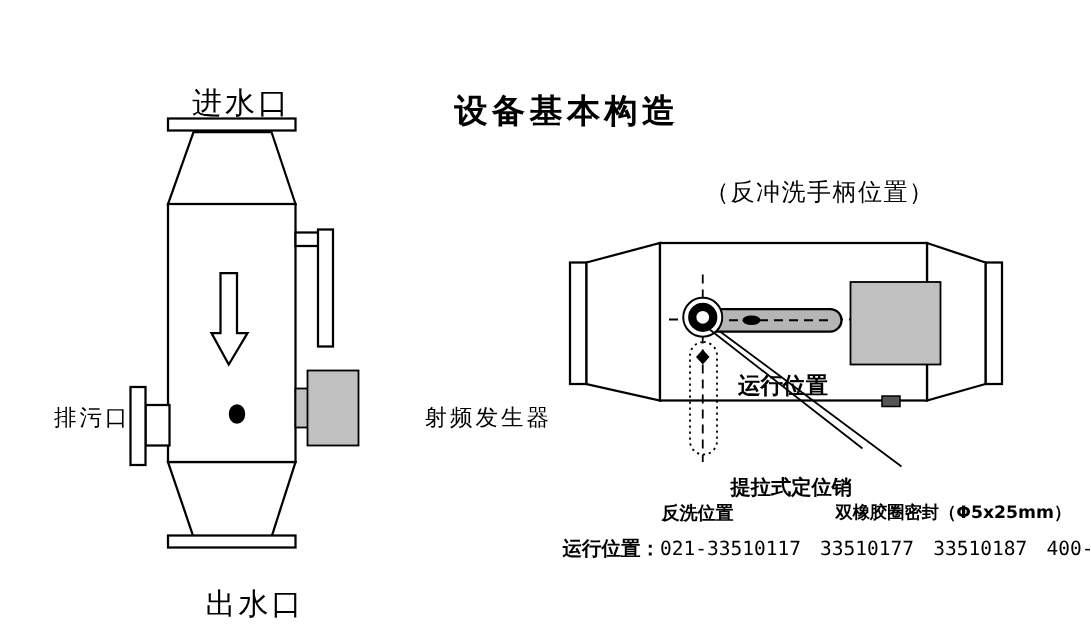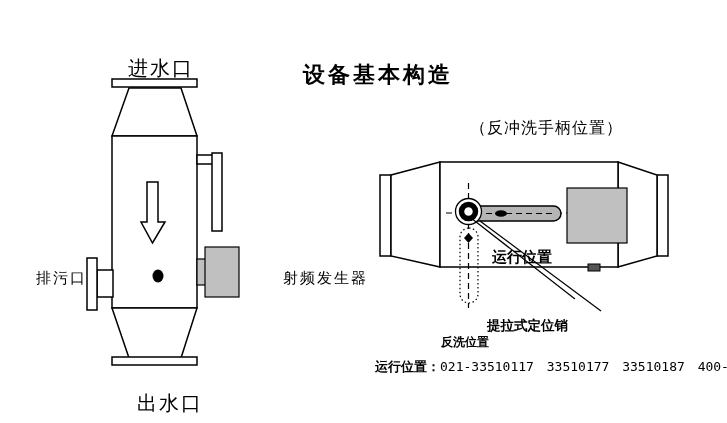--- a/index.html
+++ b/index.html
@@ -108,18 +108,19 @@
 
   <div class="lbl kai-lg" style="left:128px;top:57px;">进水口</div>
   <div class="lbl kai" style="left:36px;top:270px;">排污口</div>
   <div class="lbl kai" style="left:247px;top:270px;margin-left:36px;">射频发生器</div>
   <div class="lbl kai-lg" style="left:137px;top:393px;font-family:Liberation Mono, monospace;">出水口</div>
 
   <div class="lbl caption" style="left:470px;top:119px;">（反冲洗手柄位置）</div>
   <div class="lbl annot" style="left:492px;top:219px;font-size:15px;">运行位置</div>
   <div class="lbl annot" style="left:487px;top:288px;font-size:13.5px;text-align:right;">提拉式定位销</div>
   <div class="lbl annot" style="left:441px;top:306px;font-size:12px;">反洗位置</div>
+  <div class="lbl annot" style="left:557px;top:305px;font-size:11.5px;">双橡胶圈密封（Φ5x25mm）</div>
 
   <div class="lbl hotline" style="left:375px;top:360px;">
     <span class="pre">运行位置：</span><span class="num">021-33510117 33510177 33510187 400-001-5655</span>
   </div>
 
 </div>
 
 </body></html>

